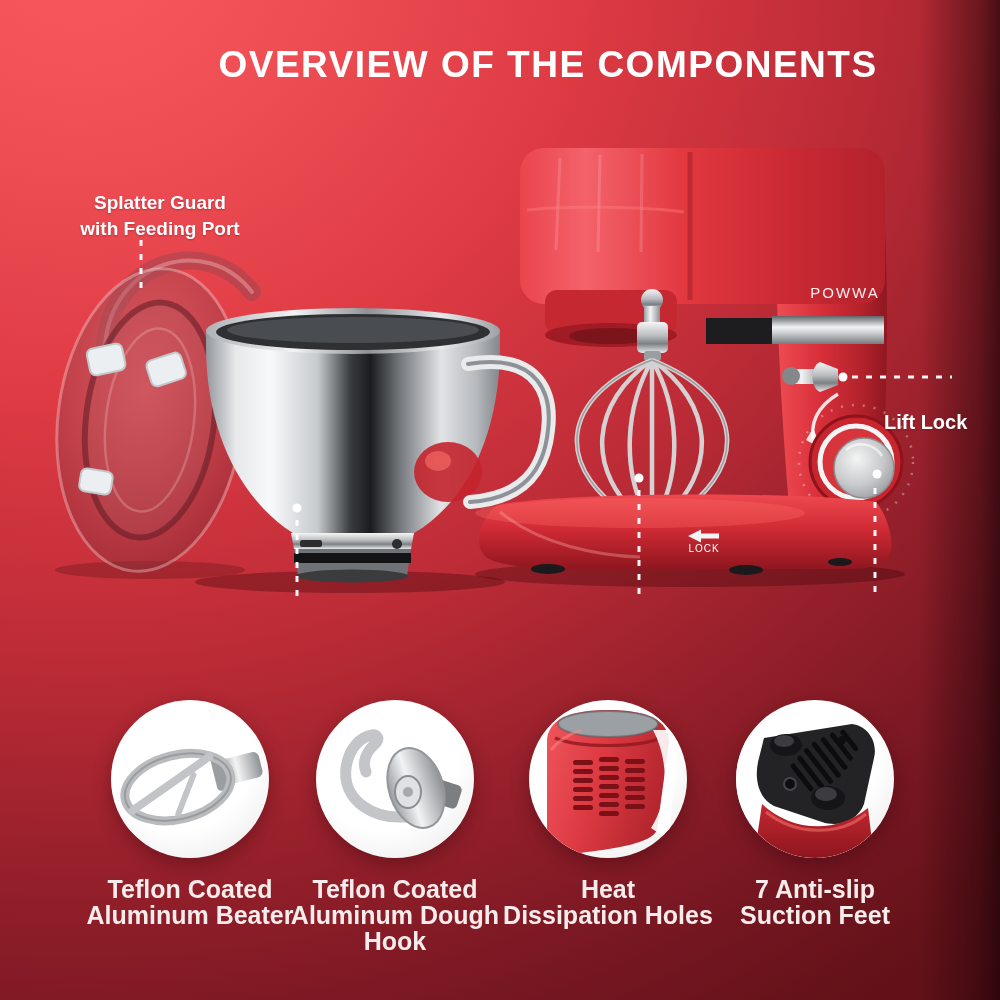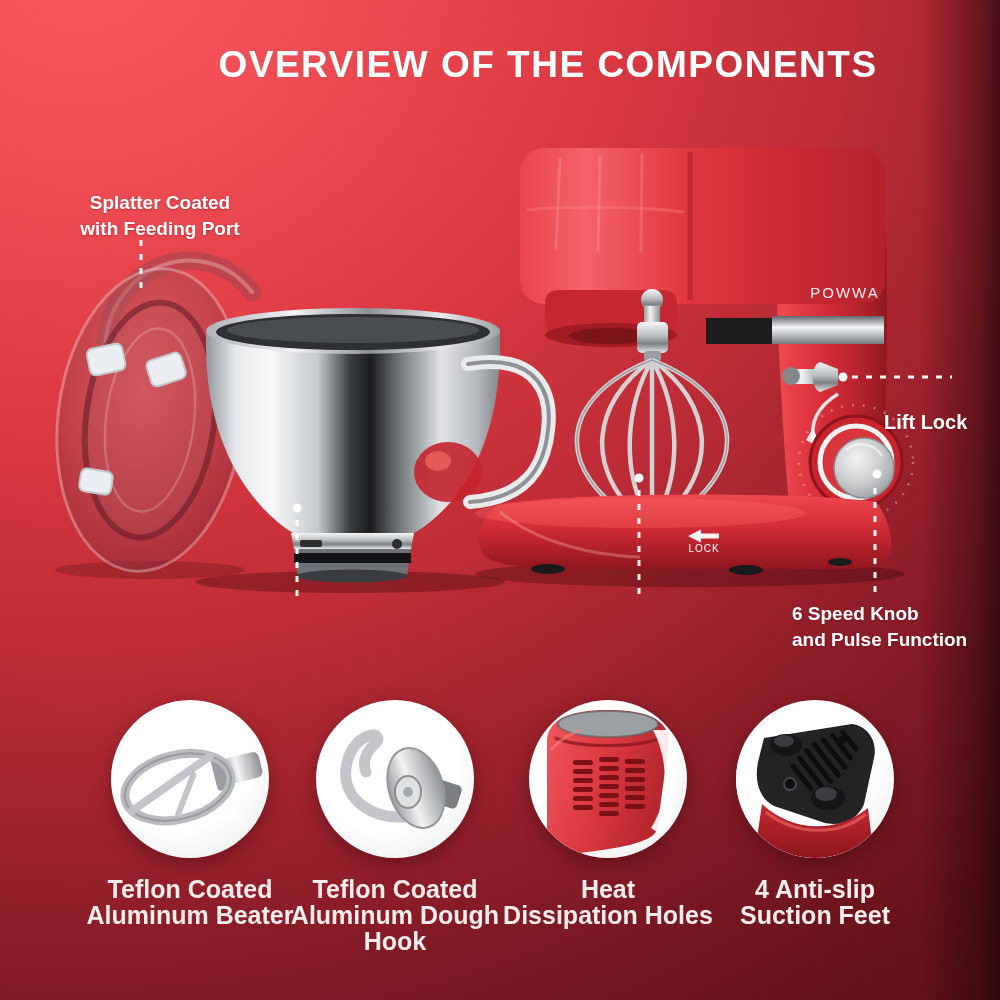--- a/index.html
+++ b/index.html
@@ -227,25 +227,23 @@
       <path d="M852,377 L952,377"></path>
     </g>
     <g fill="#ffffff">
       <circle cx="297" cy="508" r="4.5"></circle>
       <circle cx="639" cy="478" r="4.5"></circle>
       <circle cx="877" cy="474" r="4.5"></circle>
       <circle cx="843" cy="377" r="4.5"></circle>
     </g>
   </svg>
 
-  <div class="lbl center" style="left:60px;top:190px;width:200px;">Splatter Coated
+  <div class="lbl center" style="left:60px;top:190px;width:200px;">Splatter Guard
 with Feeding Port</div>
   <div class="lbl lbl-liftlock" style="left:884px;top:382px;">Lift Lock</div>
-  <div class="lbl" style="left:792px;top:601px;width:200px;">6 Speed Knob
-and Pulse Function</div>
 
   <div class="card" style="left:85px;top:700px;">
     <div class="disc">
       <svg width="158" height="158" viewBox="0 0 158 158">
         <g transform="rotate(-14 79 82)">
           <rect x="112" y="68" width="40" height="26" rx="6" fill="url(#chromeH)"></rect>
           <rect x="104" y="64" width="12" height="34" rx="4" fill="#9b9ea1"></rect>
           <ellipse cx="66" cy="84" rx="54" ry="32" fill="none" stroke="#b9bbbe" stroke-width="9"></ellipse>
           <ellipse cx="66" cy="84" rx="54" ry="32" fill="none" stroke="#84878a" stroke-width="2" opacity="0.6"></ellipse>
           <path d="M16,96 L104,62" stroke="#c2c4c7" stroke-width="8" stroke-linecap="round"></path>
@@ -347,17 +345,17 @@
           <ellipse cx="92" cy="98" rx="17" ry="12" fill="#151517"></ellipse>
           <ellipse cx="90" cy="94" rx="11" ry="7" fill="#3c3c40"></ellipse>
           <circle cx="54" cy="84" r="6" fill="#0e0e10" stroke="#46464a" stroke-width="2"></circle>
           <circle cx="106" cy="40" r="4" fill="#0e0e10"></circle>
           <path d="M26,104 C56,132 100,134 132,108 L138,158 L18,158 Z" fill="url(#ventRed2)"></path>
           <path d="M30,112 C60,136 104,136 130,114" stroke="#ff7b74" stroke-width="3" fill="none" opacity="0.5"></path>
           <path d="M10,30 C20,60 20,100 14,120 L0,120 L0,20 Z" fill="#ffffff" opacity="0.85"></path>
         </g>
       </svg>
     </div>
-    <div class="lbl-acc">4 Anti-slip
+    <div class="lbl-acc">7 Anti-slip
 Suction Feet</div>
   </div>
 
 </div>
 
 </body></html>

